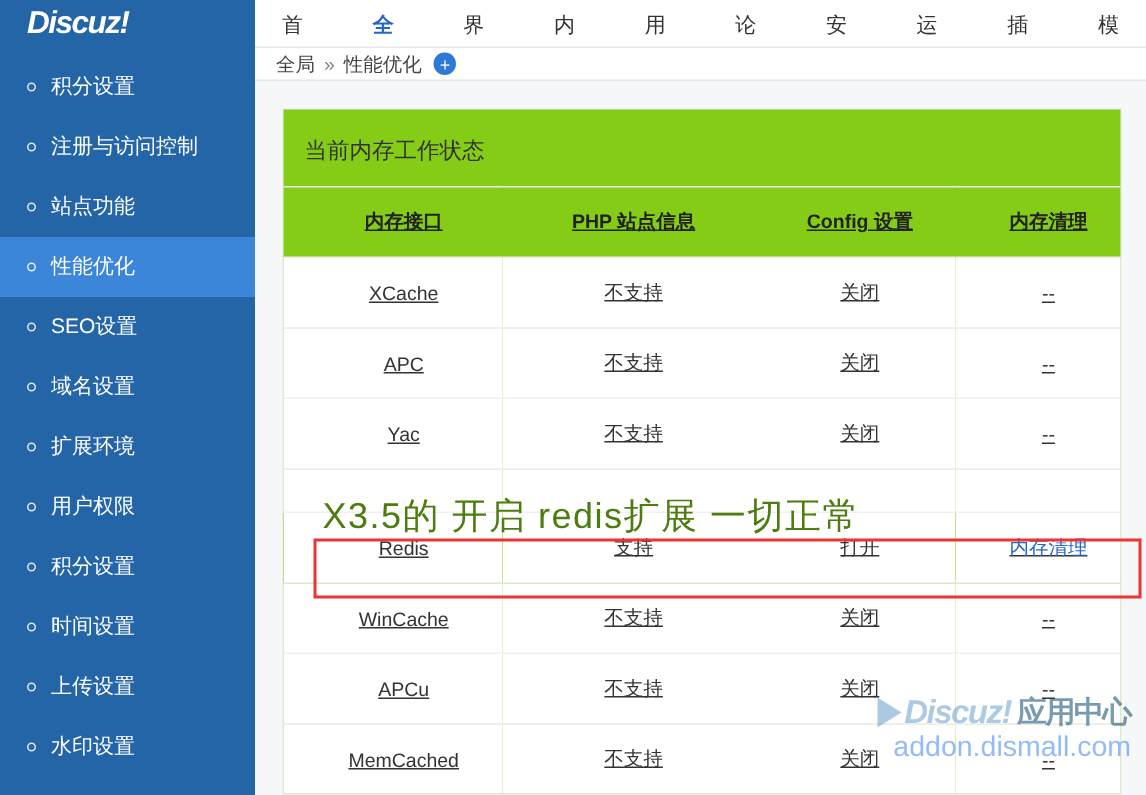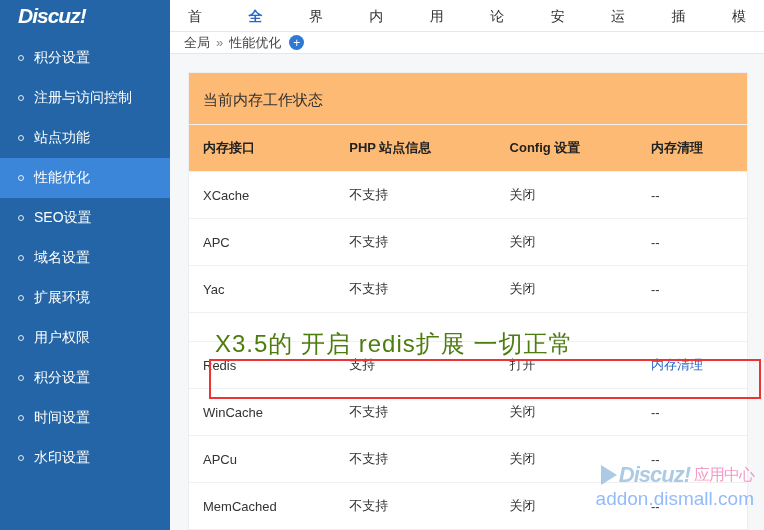--- a/index.html
+++ b/index.html
@@ -110,40 +110,41 @@
     align-items: center;
     justify-content: center;
     font-size: 12px;
     margin-left: 8px;
     line-height: 1;
     cursor: pointer;
   }
 
   .panel {
     margin: 18px 0 0 18px;
-    background: #fdba74;
+    background: #84cc16;
     border: 1px solid #eee;
     width: 560px;
     padding: 18px 0 0 0;
     position: relative;
   }
   .panel-title {
     font-size: 15px;
     padding: 0 0 14px 14px;
   }
 
   table {
     width: 100%;
     border-collapse: collapse;
     font-size: 13px;
   }
   th, td {
-    text-align: left;
+    text-align: center;
     padding: 14px 0 14px 14px;
     border-top: 1px solid #f0f0f0;
+    text-decoration: underline;
   }
   th {
     font-weight: bold;
     color: #222;
     border-top: 1px solid #f0f0f0;
   }
   tbody tr { background: #fff; }
   tr.empty-row td { color:#bbb; }
   .link { color: #2566c8; cursor: pointer; }
   .highlight-row td {
@@ -201,24 +202,24 @@
     border-left: 16px solid #6aa0ce;
     margin-right: 2px;
     display: inline-block;
   }
   .watermark .wm-sub {
     font-size: 19px;
     color: #3b82f6;
     font-style: normal;
   }
   .watermark .wm-cn {
-    font-size: 16px;
+    font-size: 20px;
     font-style: normal;
-    font-weight: normal;
-    color: #ec4899;
+    font-weight: bold;
+    color: #0c4a6e;
     margin-left: 4px;
   }
 </style>
 </head>
 <body>
 
 <div class="header">
   <div class="logo">Discuz!</div>
   <div class="top-nav" id="top-nav">
       <div class="tab">首页</div>
@@ -272,20 +273,24 @@
       <div class="sidebar-item">
         <span class="dot"></span>
         <span>积分设置</span>
       </div>
       <div class="sidebar-item">
         <span class="dot"></span>
         <span>时间设置</span>
       </div>
       <div class="sidebar-item">
         <span class="dot"></span>
+        <span>上传设置</span>
+      </div>
+      <div class="sidebar-item">
+        <span class="dot"></span>
         <span>水印设置</span>
       </div>
     </div>
 
   <div class="main">
     <div class="breadcrumb">
       <span>全局</span>
       <span class="sep">»</span>
       <span>性能优化</span>
       <span class="plus">+</span>

